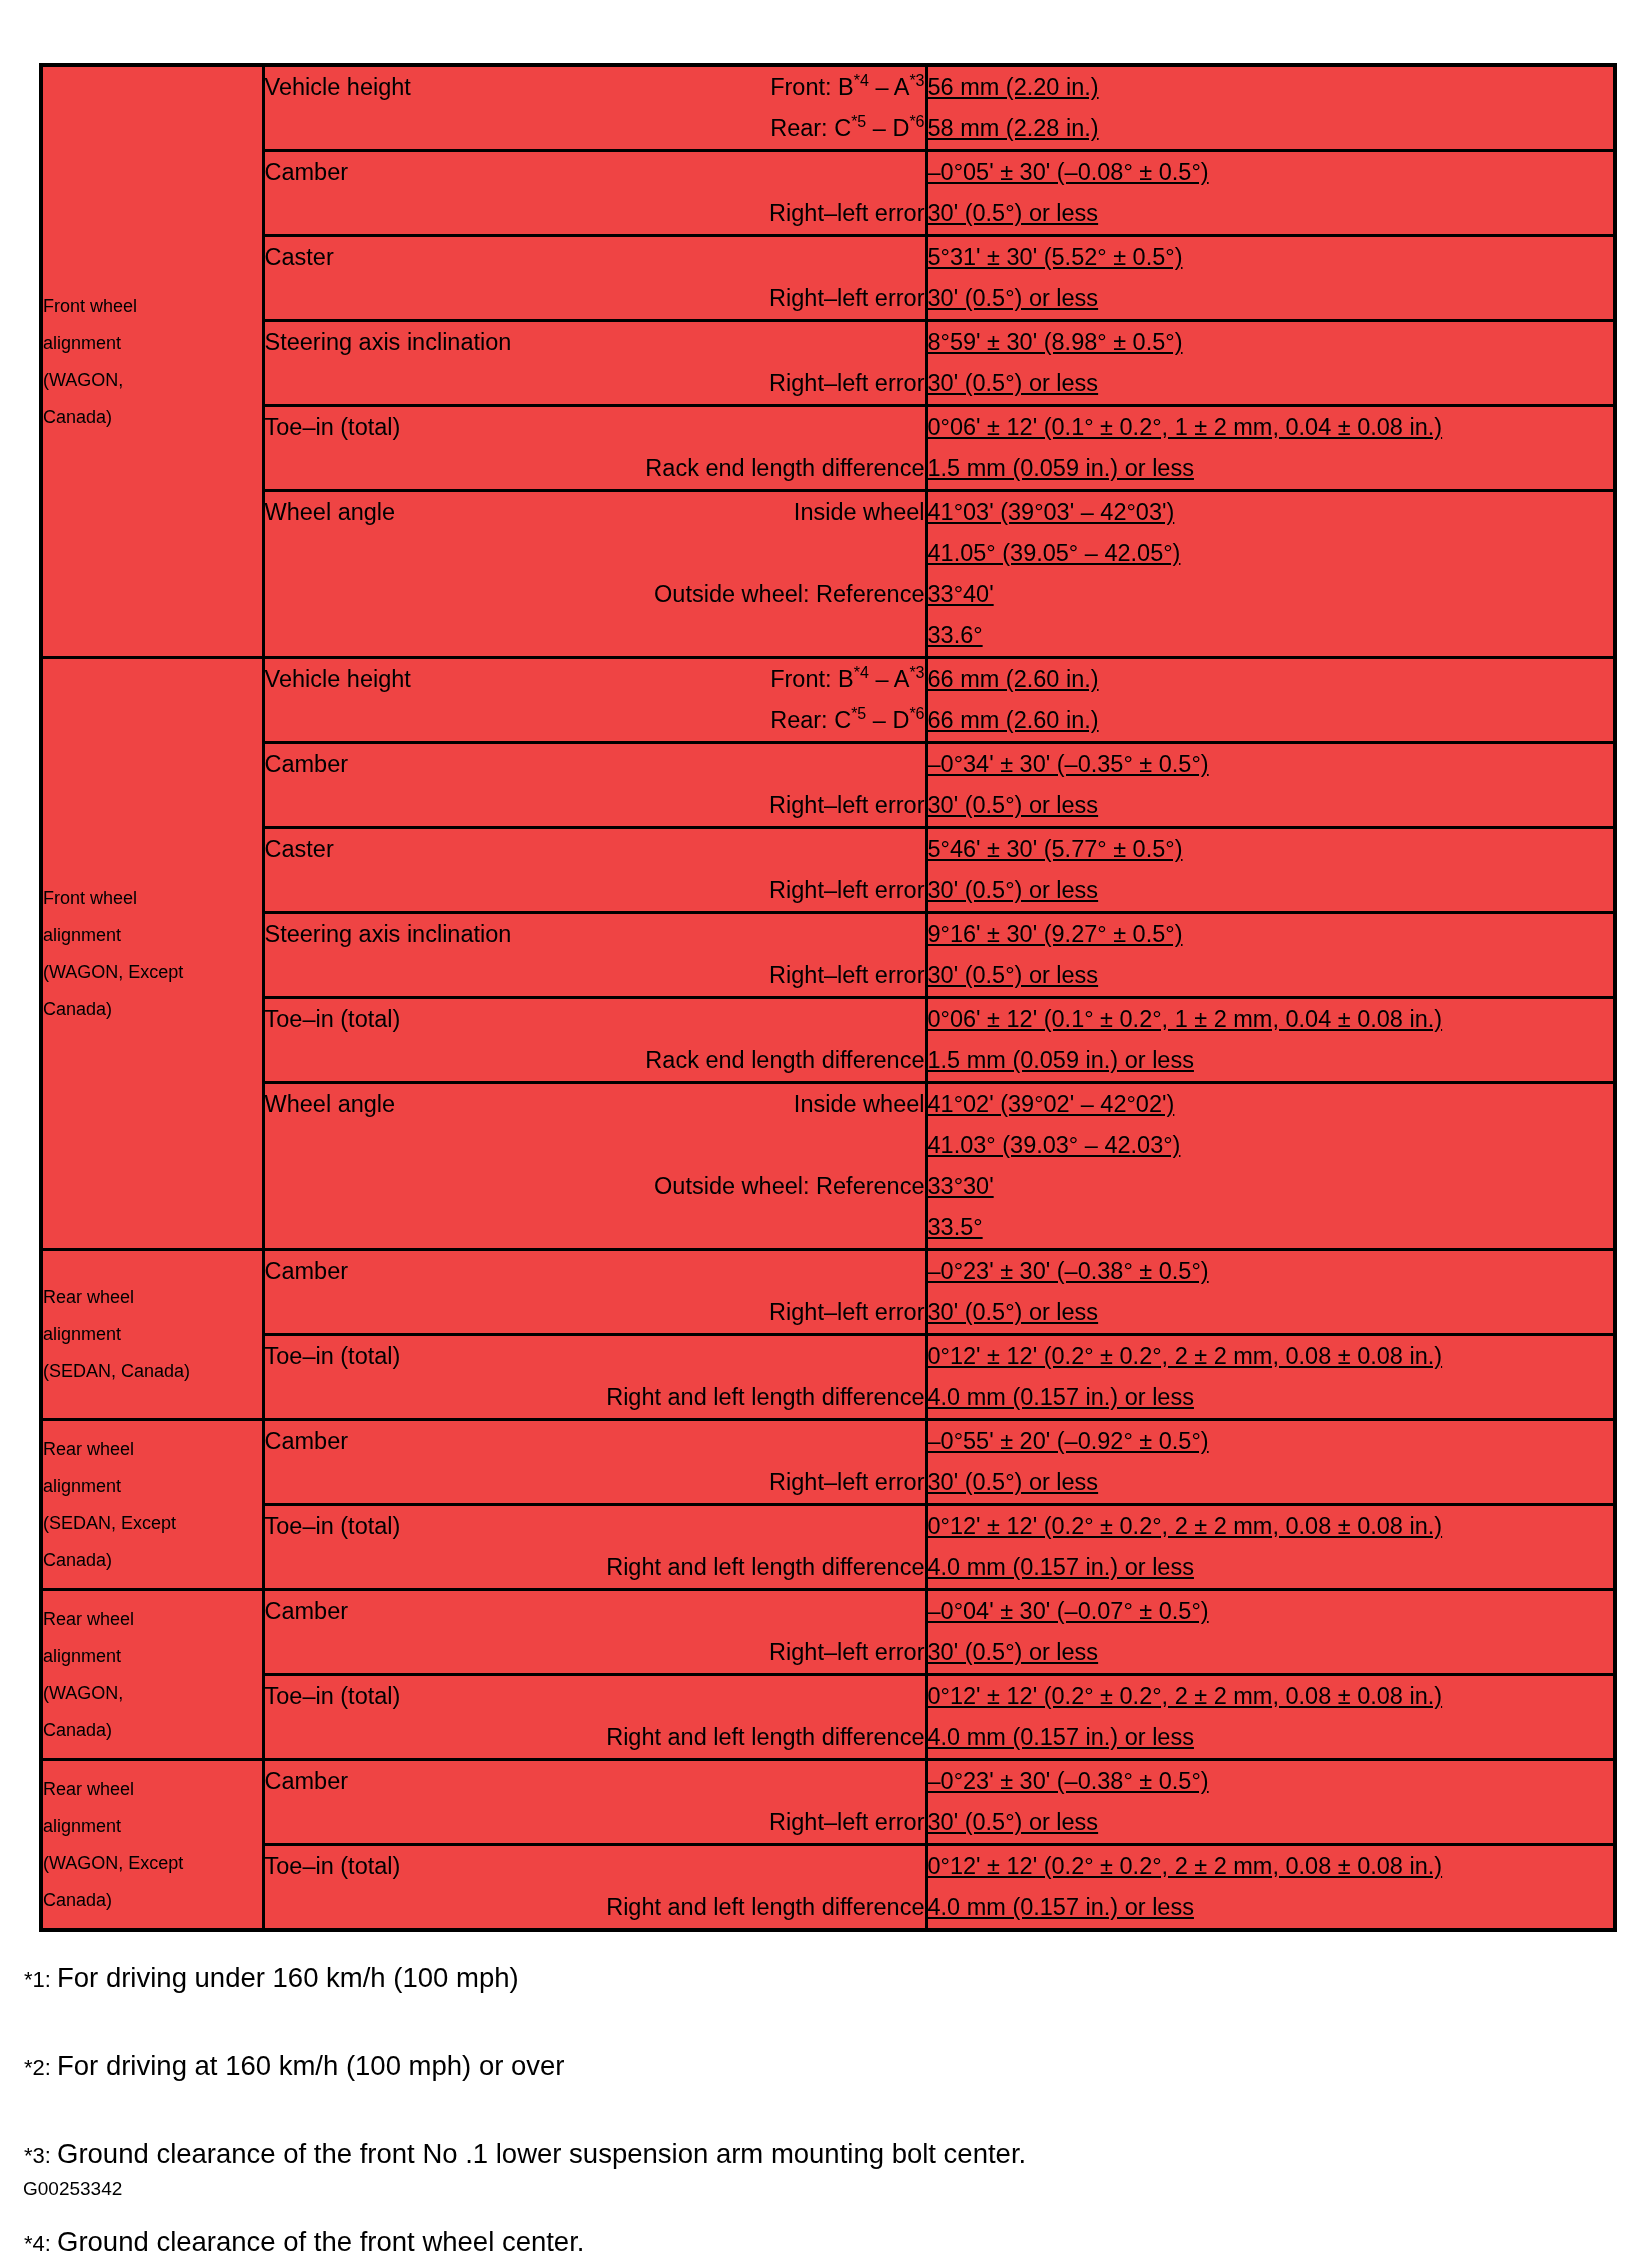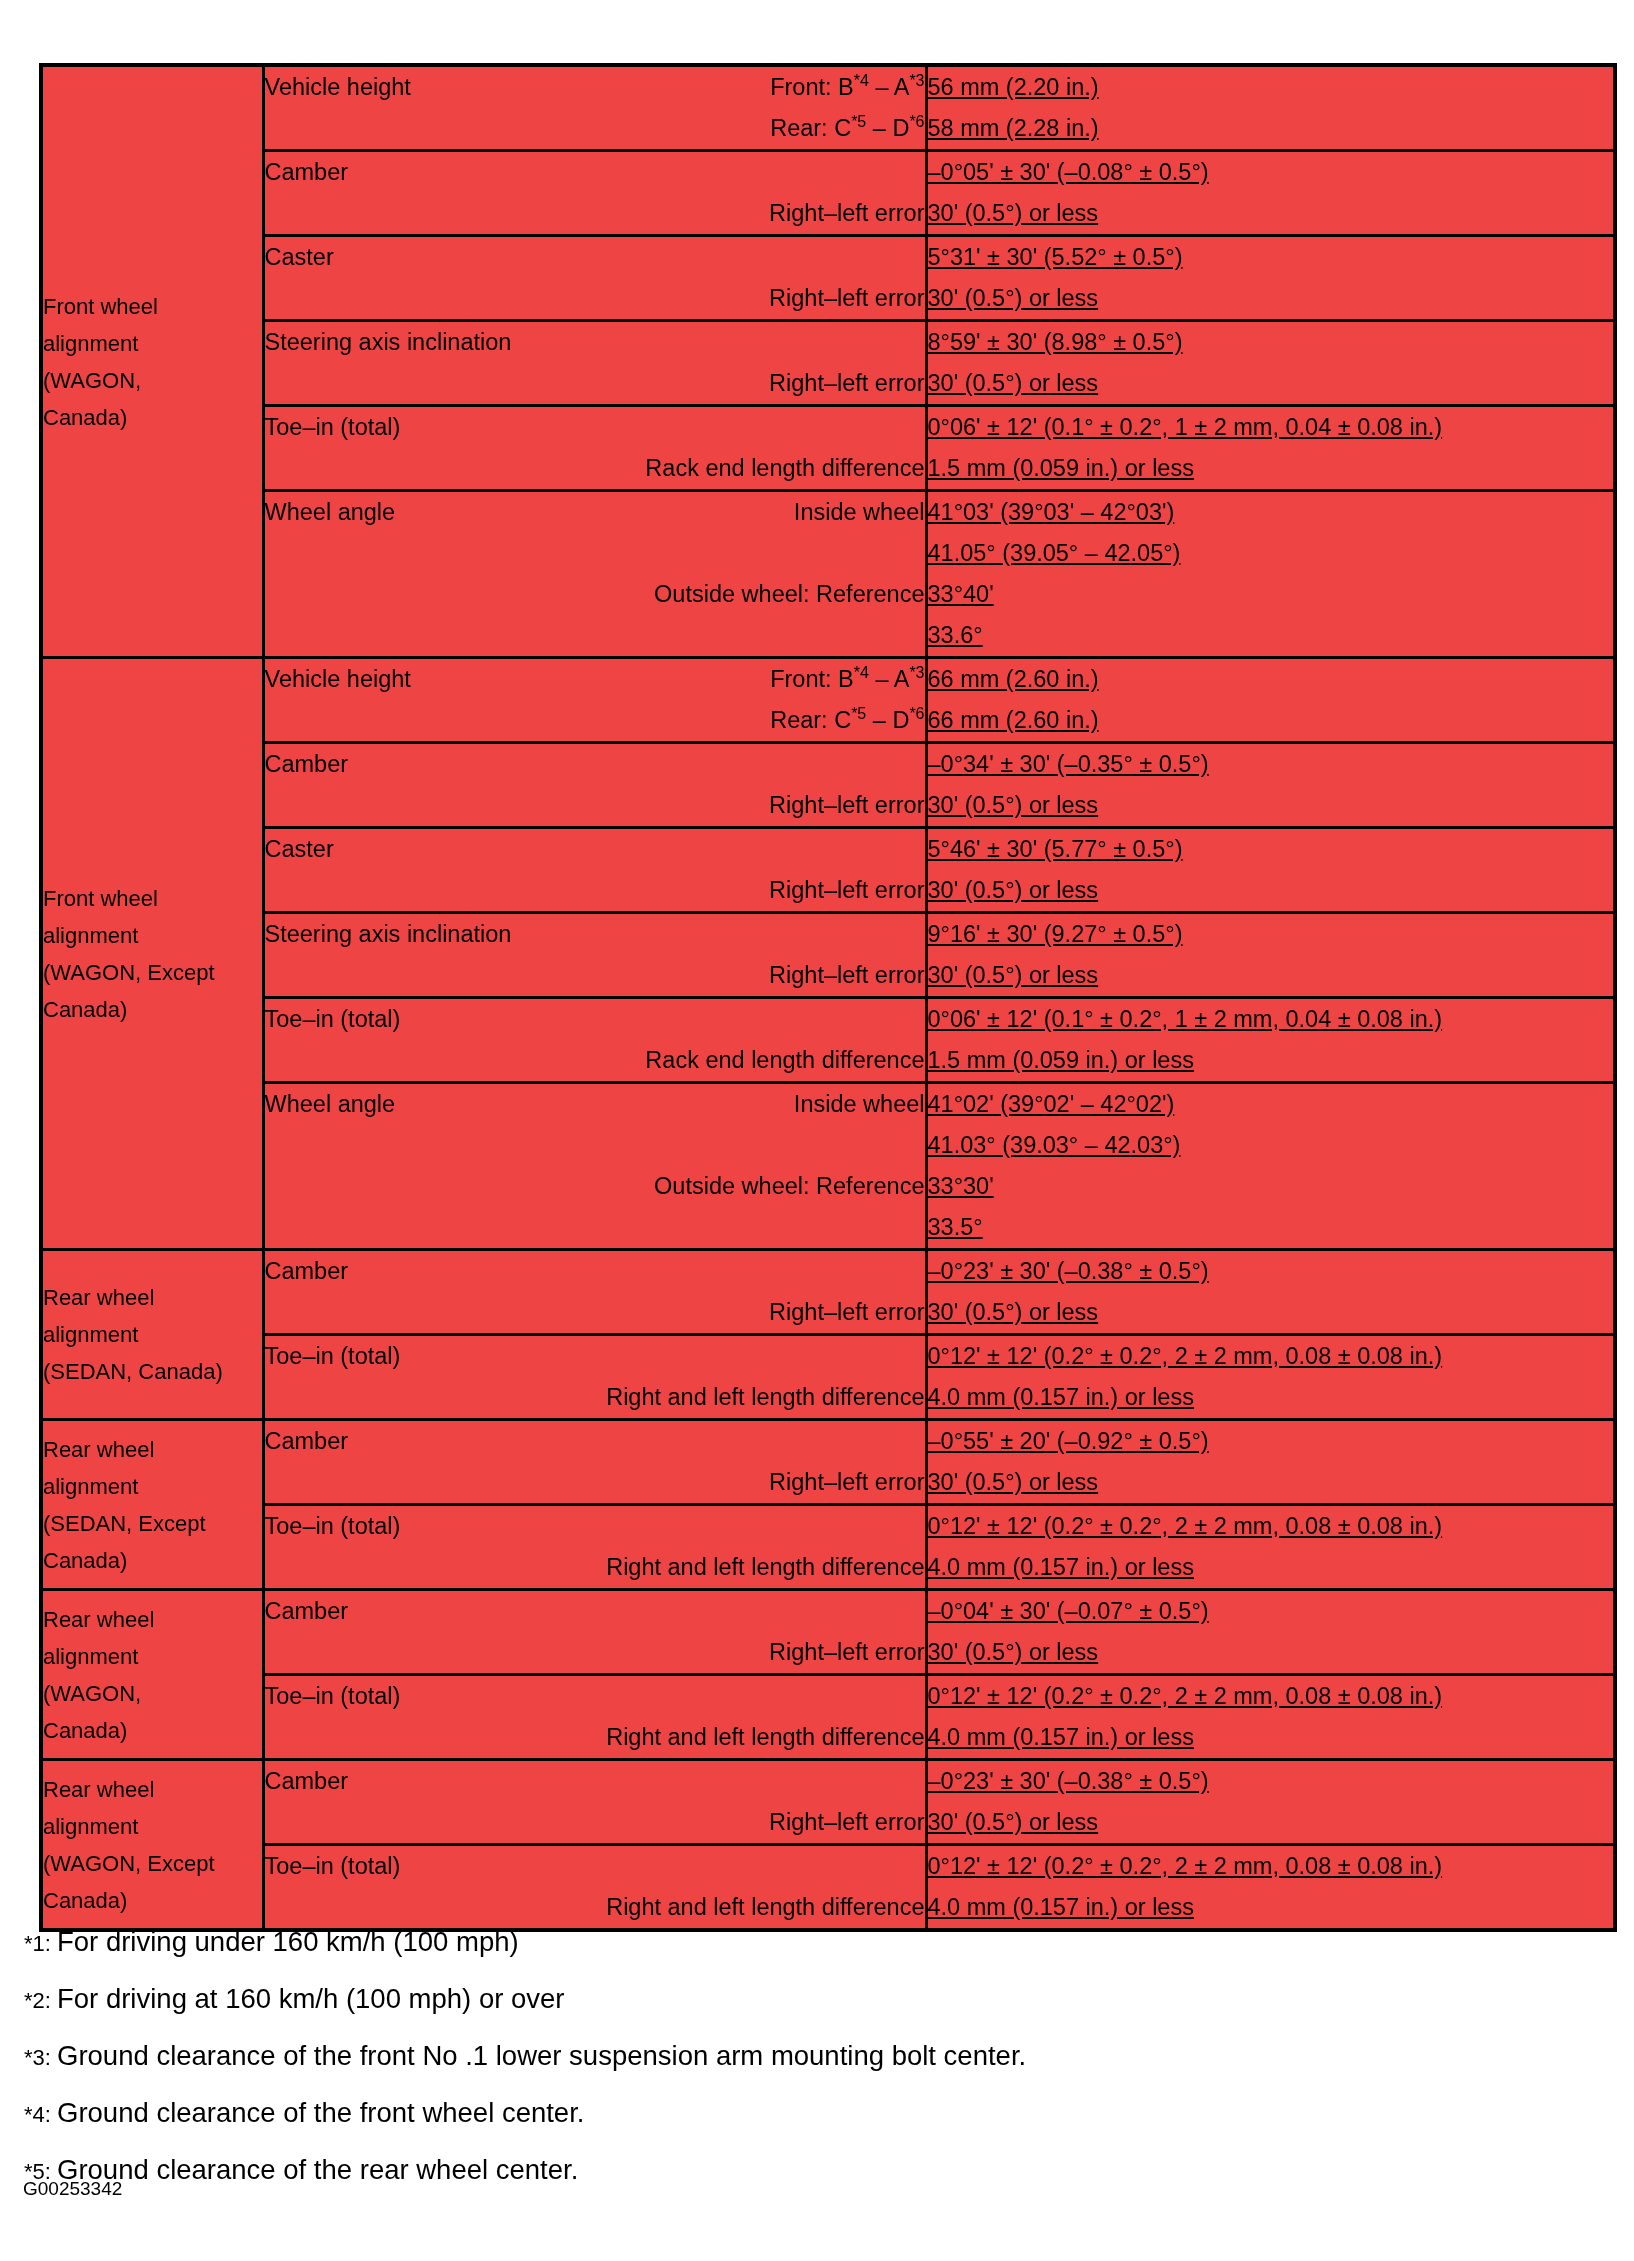--- a/index.html
+++ b/index.html
@@ -32,21 +32,21 @@
     background: #ef4444;
   }
   td.section-top {
     border-top: 4.9px solid #000;
   }
   td.label-cell {
     padding: 0 0 0 13px;
     vertical-align: middle;
   }
   .label-line {
-    font-size: 22px;
+    font-size: 18px;
     line-height: 37px;
     white-space: nowrap;
   }
   td.param-cell, td.value-cell {
     vertical-align: top;
     padding: 1.6px 11.3px;
   }
   .cell-line {
     display: flex;
     justify-content: space-between;
@@ -68,22 +68,23 @@
     line-height: 0;
   }
   .footnotes {
     position: absolute;
     left: 24px;
     top: 1914px;
     width: 1596px;
   }
   .footnote {
     font-size: 27.5px;
-    line-height: 55px;
+    line-height: 44px;
     white-space: nowrap;
+    margin-top: 42px;
   }
   .fn-marker {
     font-size: 22px;
   }
   .figure-id {
     position: absolute;
     left: 23px;
     top: 2178px;
     font-size: 19px;
     letter-spacing: 0px;

